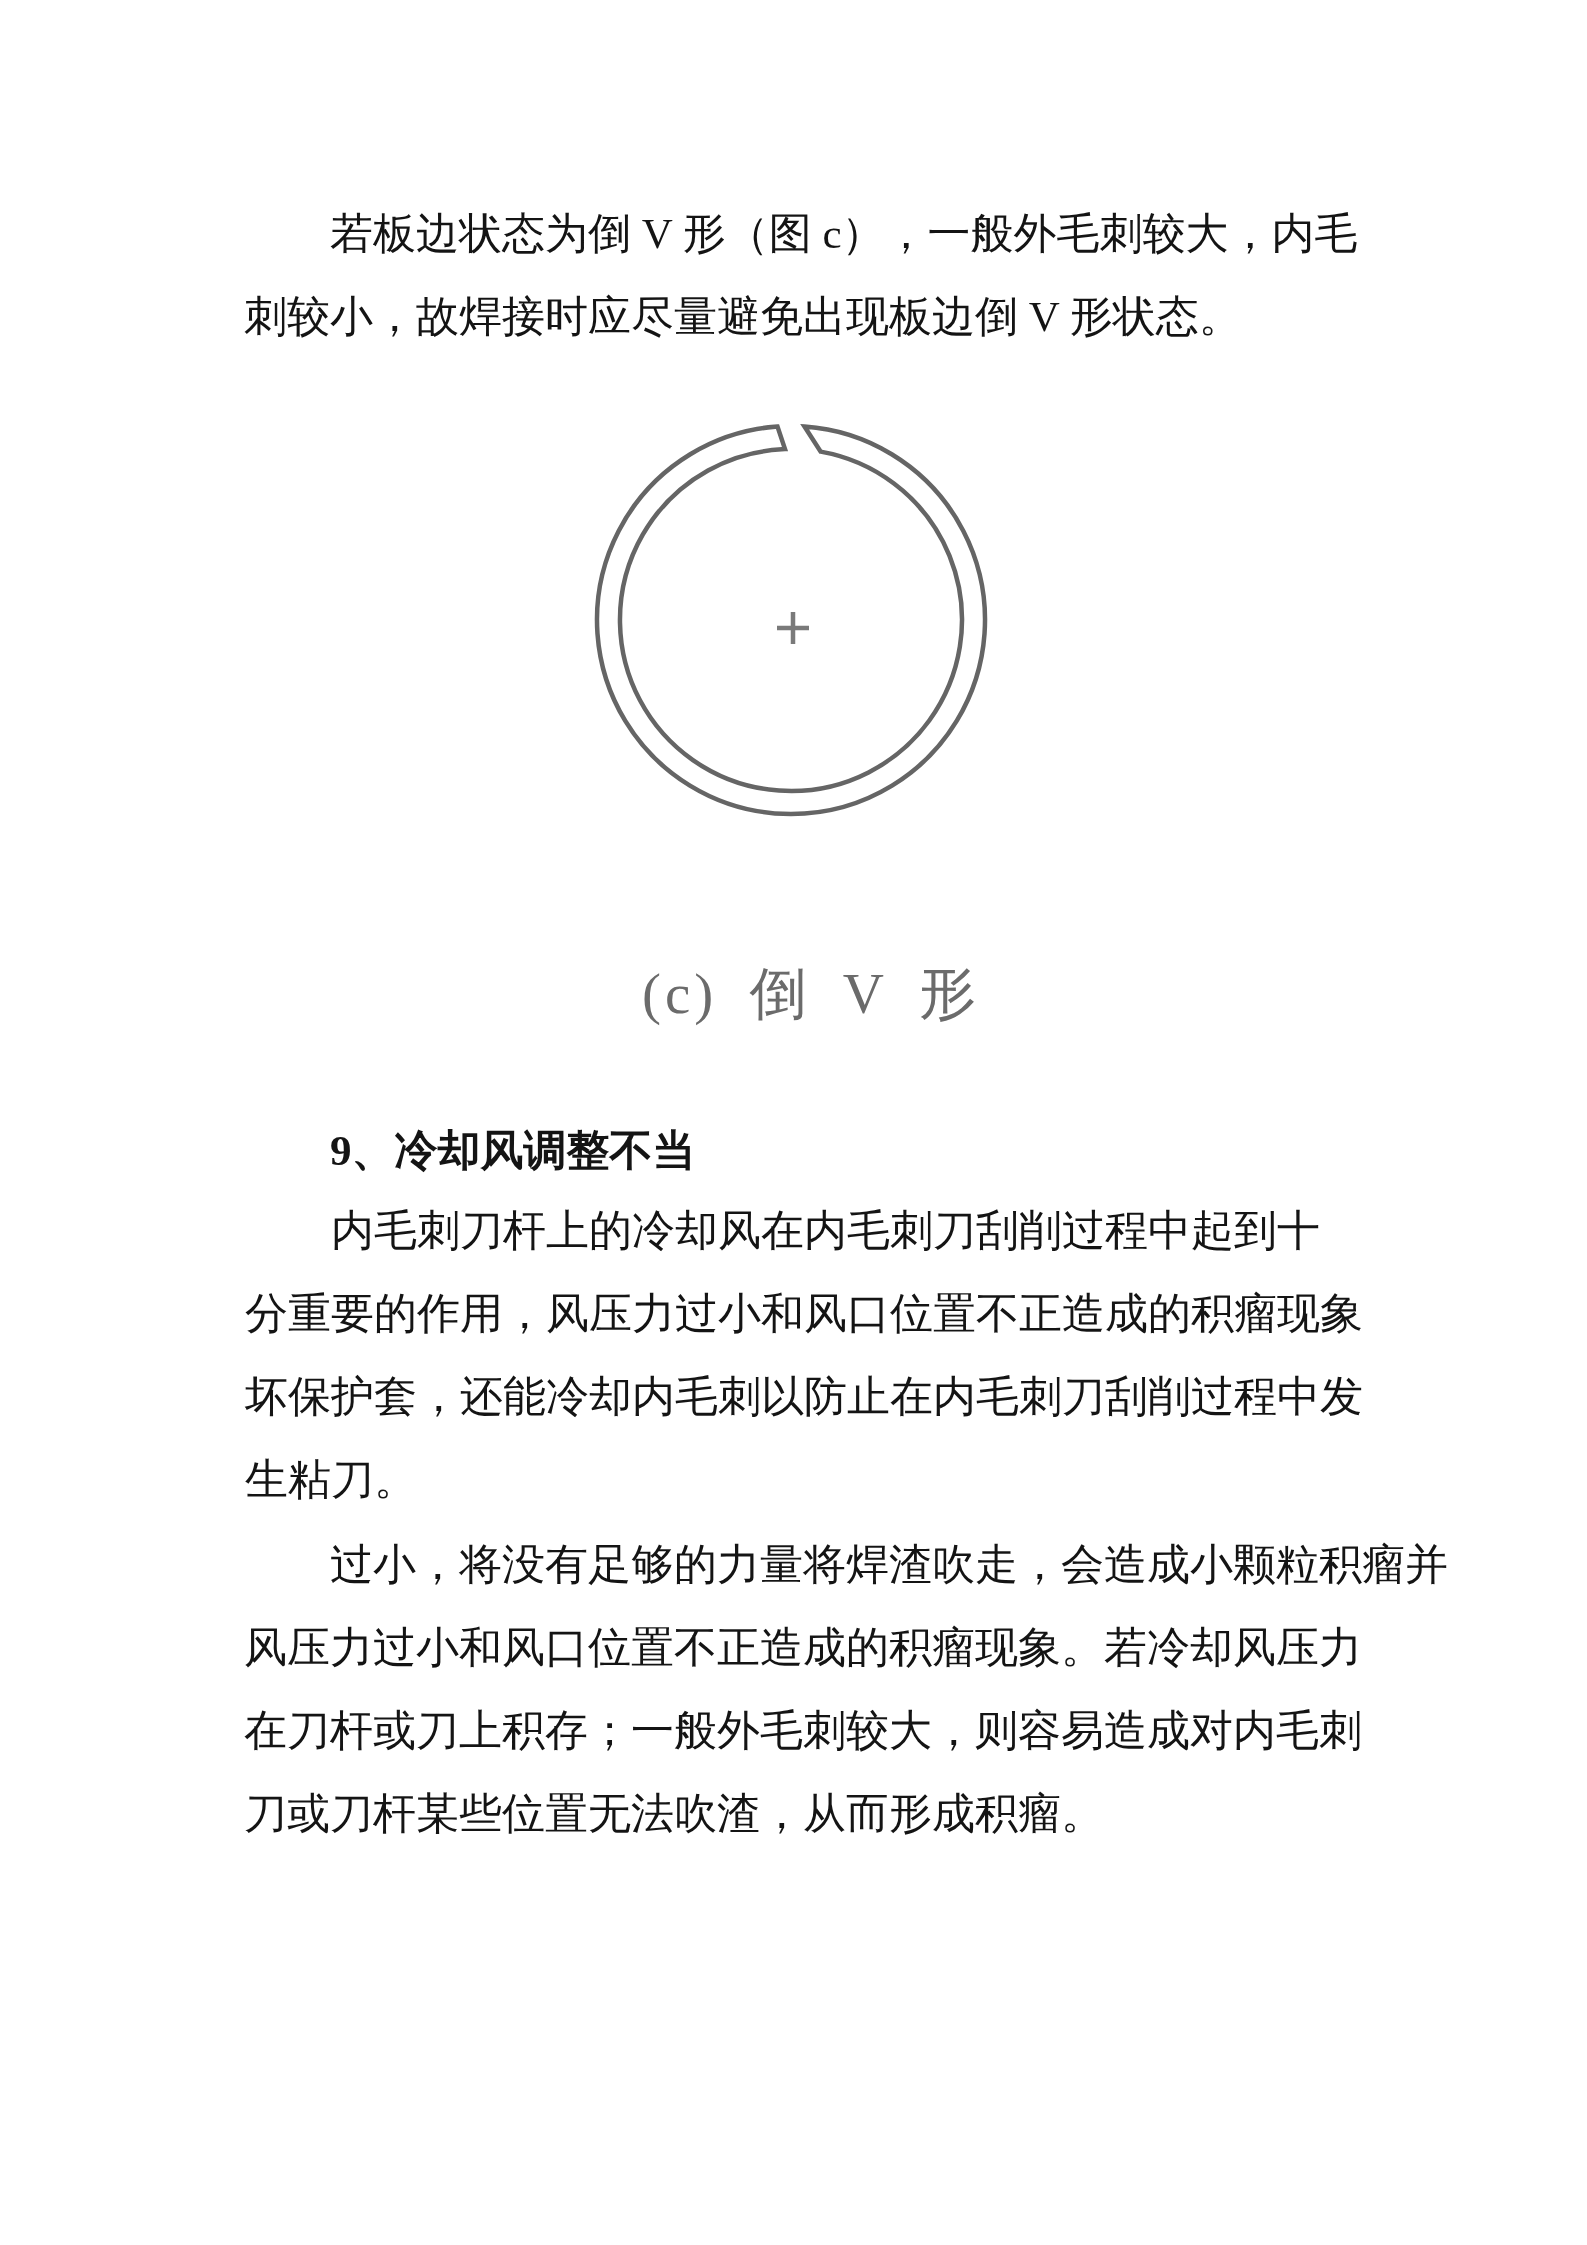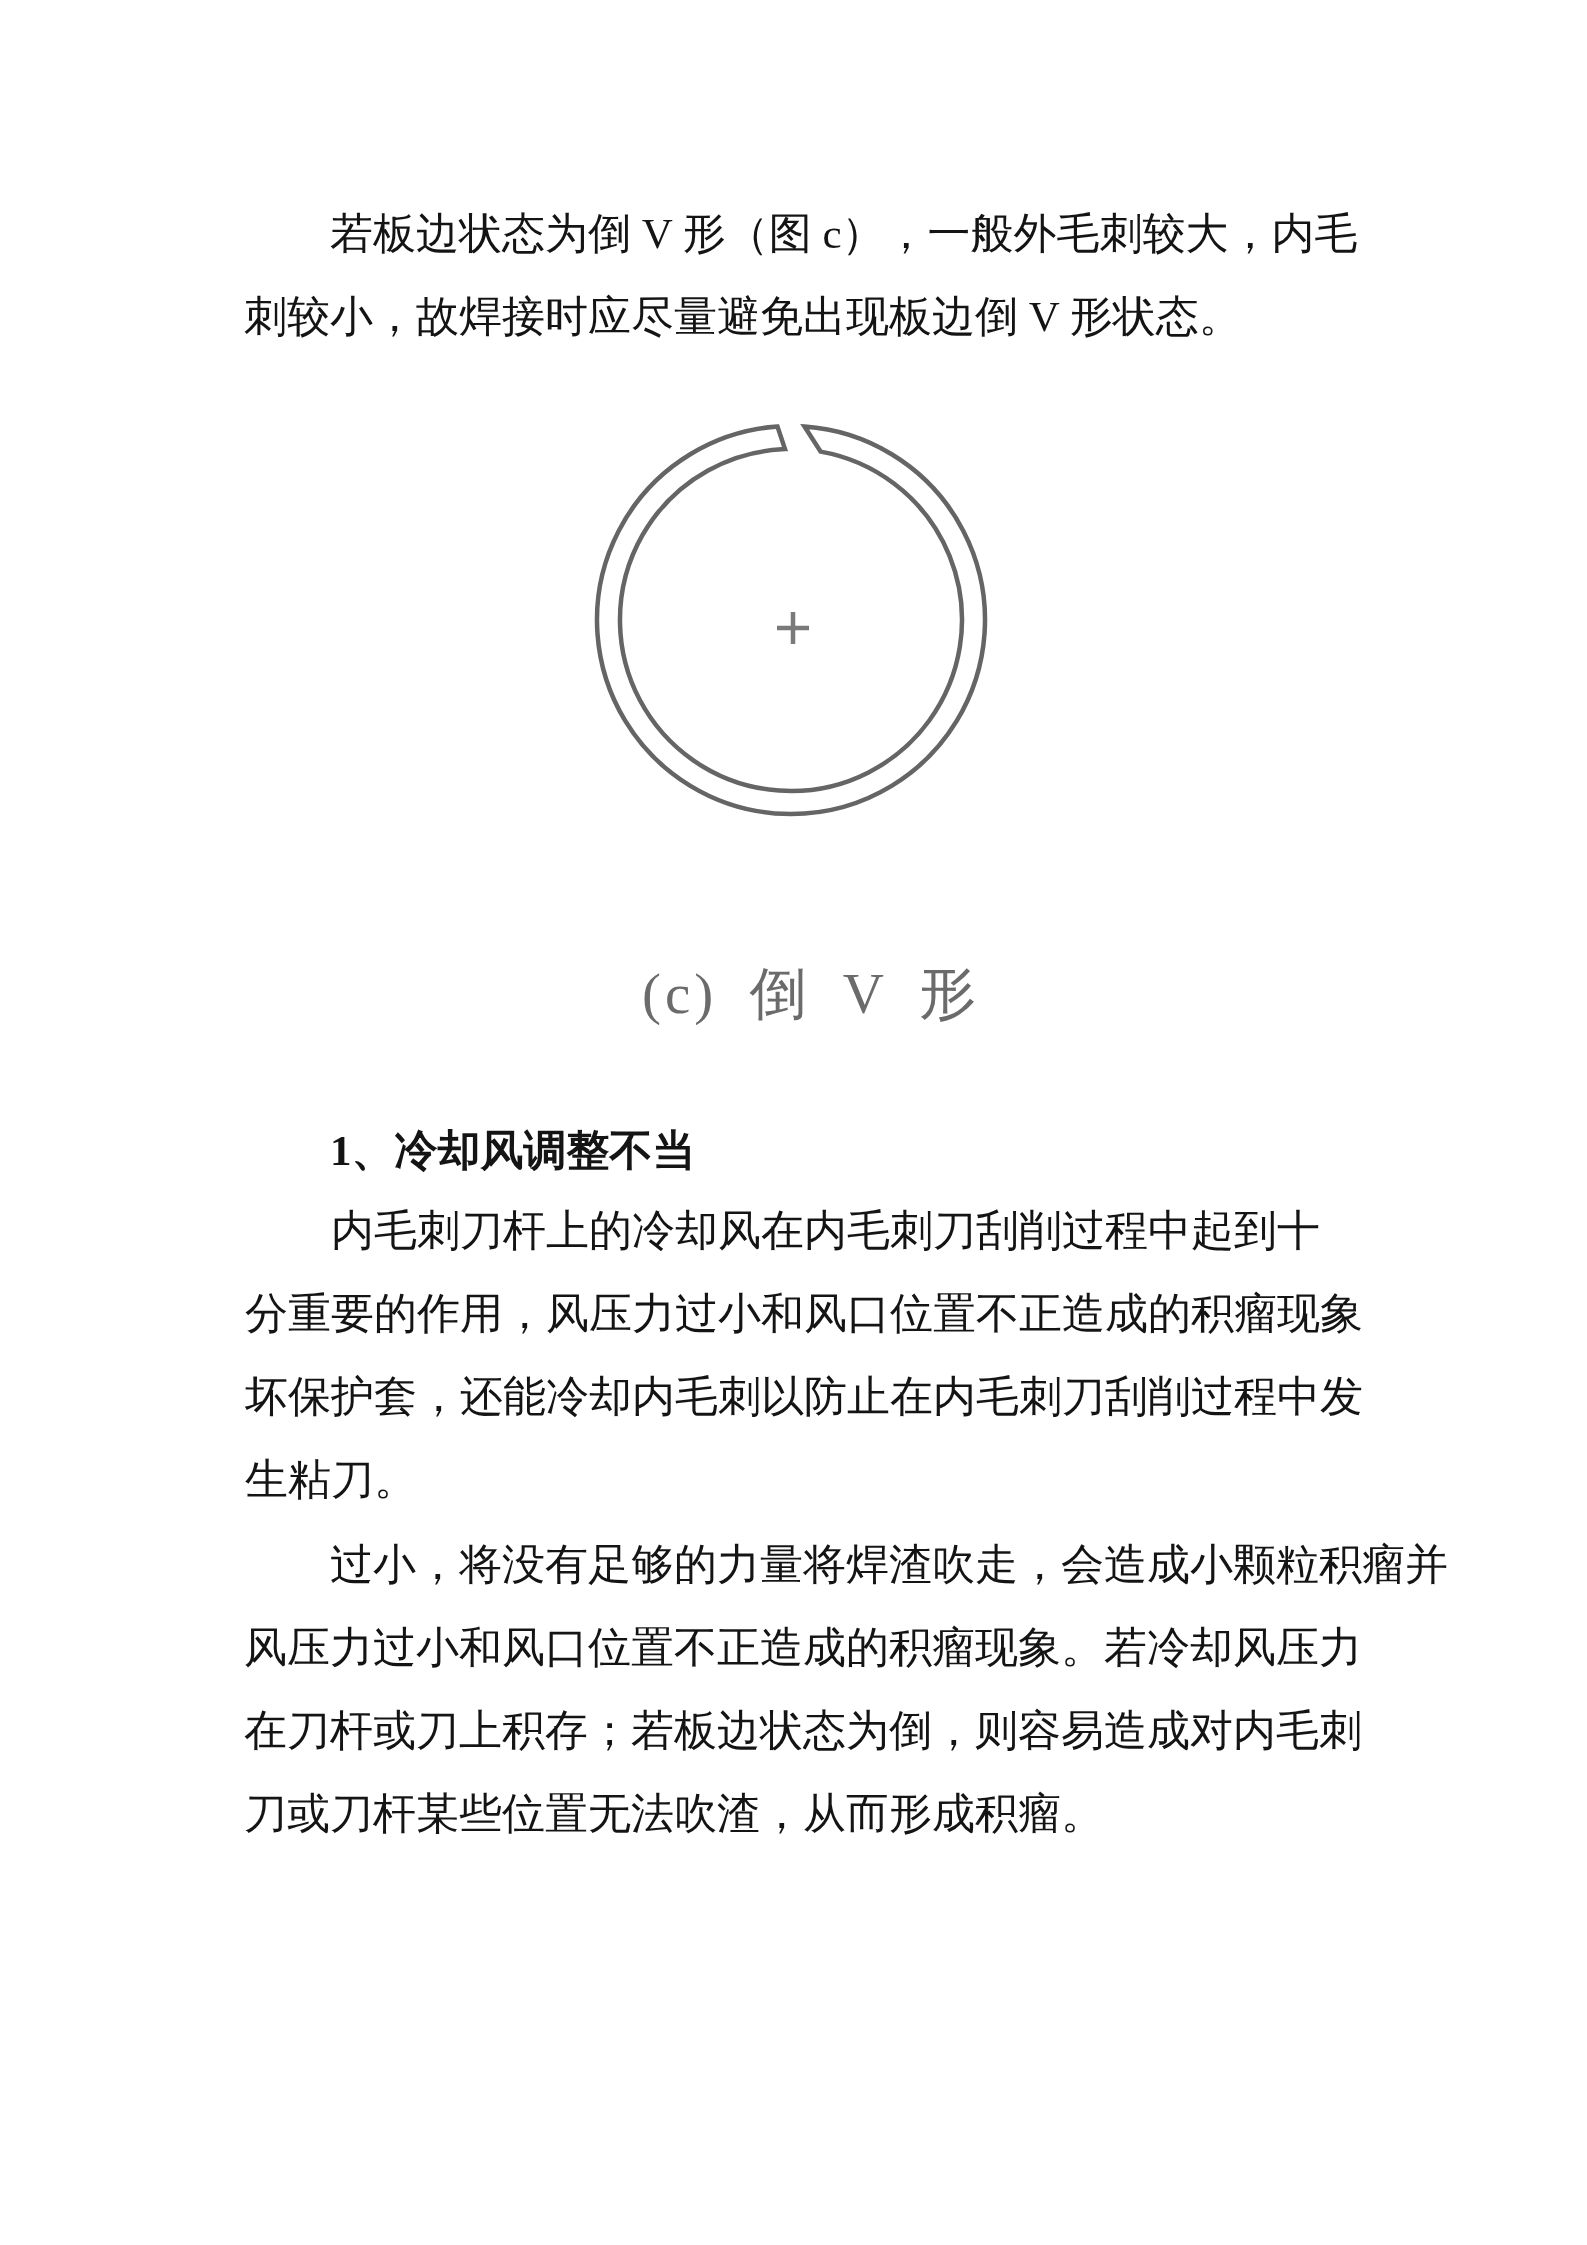--- a/index.html
+++ b/index.html
@@ -58,29 +58,29 @@
     </div>
 
   <div id="figure-wrap" class="abs">
     <svg id="ring-svg" width="470" height="460" viewBox="0 0 470 460">
       <path d="M244.5 34.5 A194 194 0 1 1 217.5 34.5 L225.0 57.1 A171 171 0 1 0 260.7 59.6 Z" fill="none" stroke="#656565" stroke-width="4.5" stroke-linejoin="miter"></path>
       <path d="M217 236 H249 M233 220 V252" fill="none" stroke="#7a7a7a" stroke-width="4.5"></path>
     </svg>
     <div id="figure-caption">(c) 倒 V 形</div>
   </div>
 
-  <div id="heading" class="abs">1、冷却风调整不当</div>
+  <div id="heading" class="abs">9、冷却风调整不当</div>
 
   <div id="para2" class="abs para">
       <div class="line">内毛刺刀杆上的冷却风在内毛刺刀刮削过程中起到十</div>
       <div class="line">分重要的作用，风压力过小和风口位置不正造成的积瘤现象</div>
       <div class="line">坏保护套，还能冷却内毛刺以防止在内毛刺刀刮削过程中发</div>
       <div class="line">生粘刀。</div>
     </div>
 
   <div id="para3" class="abs para">
       <div class="line">过小，将没有足够的力量将焊渣吹走，会造成小颗粒积瘤并</div>
       <div class="line">风压力过小和风口位置不正造成的积瘤现象。若冷却风压力</div>
-      <div class="line">在刀杆或刀上积存；若板边状态为倒，则容易造成对内毛刺</div>
+      <div class="line">在刀杆或刀上积存；一般外毛刺较大，则容易造成对内毛刺</div>
       <div class="line">刀或刀杆某些位置无法吹渣，从而形成积瘤。</div>
     </div>
 
 </div>
 
 </body></html>

